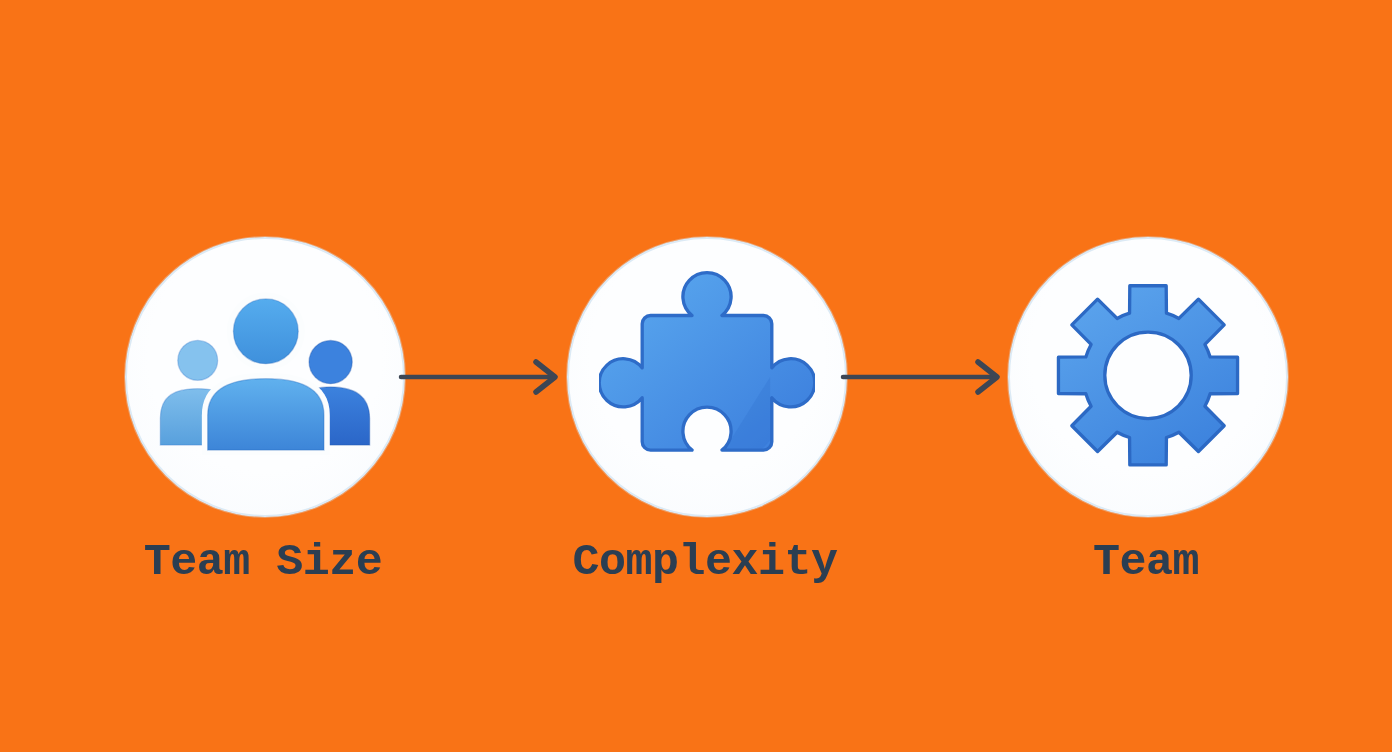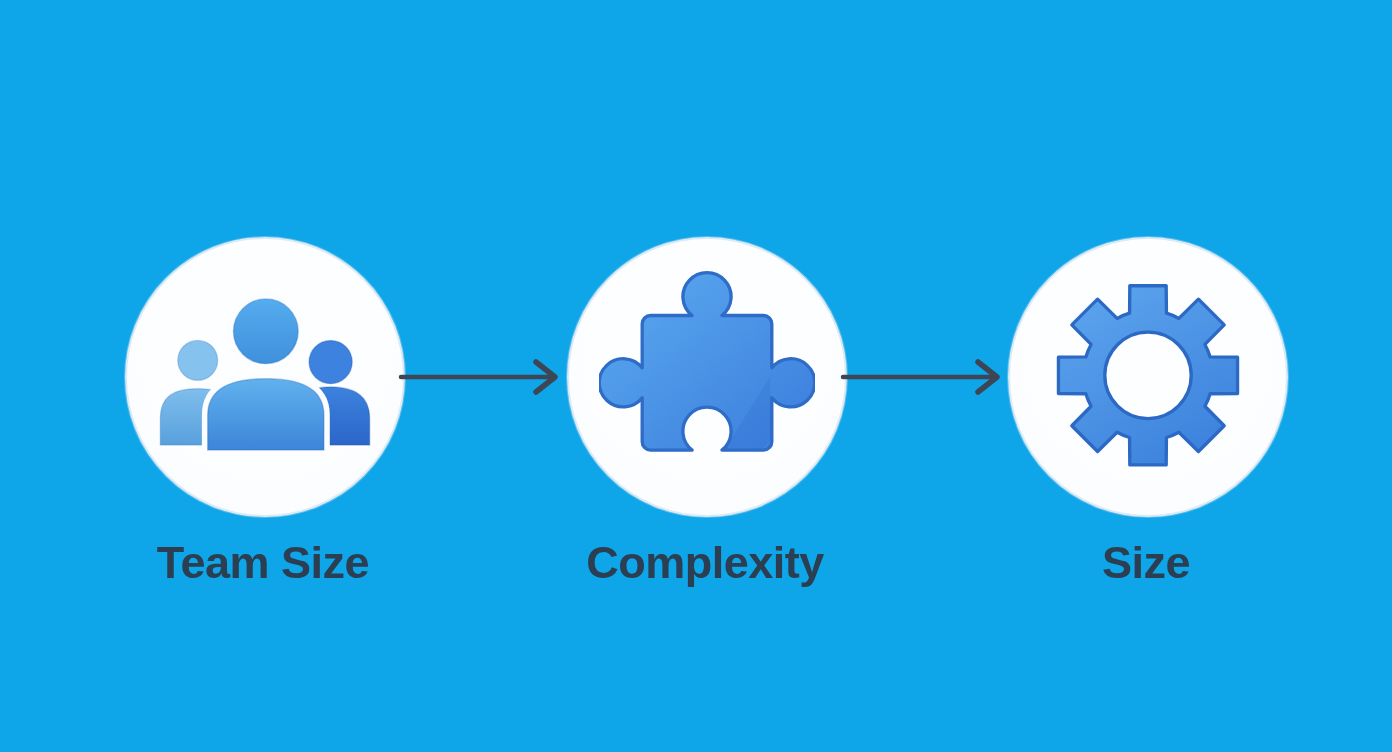--- a/index.html
+++ b/index.html
@@ -1,18 +1,18 @@
 <!DOCTYPE html>
 <html><head>
 <meta charset="utf-8">
 <style>
   html,body{margin:0;padding:0;background:#ffffff;}
   #canvas{
-    position:relative;width:1392px;height:752px;background:#0ea5e9;overflow:hidden;
-    font-family:Liberation Sans, sans-serif;
+    position:relative;width:1392px;height:752px;background:#f97316;overflow:hidden;
+    font-family:Liberation Mono, monospace;
   }
   .node{position:absolute;width:300px;text-align:center;}
   .node-circle{
     position:absolute;width:276px;height:276px;border-radius:50%;
     border:2px solid #dceaf5;
     background:radial-gradient(circle at 50% 42%, #fdfeff 55%, #f7fafd 100%);
     box-shadow:0 0 0 1px rgba(220,234,245,.35);
     display:flex;align-items:center;justify-content:center;
   }
   .node-label{
@@ -104,16 +104,16 @@
       <svg viewBox="0 0 260 260" width="216" height="216">
         <defs>
           <linearGradient id="gGear" x1="0" y1="0" x2="0.6" y2="1">
             <stop offset="0" stop-color="#5ea7ee"></stop>
               <stop offset="1" stop-color="#3e84de"></stop>
           </linearGradient>
         </defs>
         <path class="gear-body" fill="url(#gGear)" fill-rule="evenodd" stroke="#2c69c4" stroke-width="4" stroke-linejoin="round" d="M107.8,53.2 L108.1,20.2 L151.9,20.2 L152.2,53.2 A78 78 0 0 1 167.2,59.5 L167.2,59.5 L190.7,36.3 L221.7,67.3 L198.5,90.8 A78 78 0 0 1 204.8,105.8 L204.8,105.8 L237.8,106.1 L237.8,149.9 L204.8,150.2 A78 78 0 0 1 198.5,165.2 L198.5,165.2 L221.7,188.7 L190.7,219.7 L167.2,196.5 A78 78 0 0 1 152.2,202.8 L152.2,202.8 L151.9,235.8 L108.1,235.8 L107.8,202.8 A78 78 0 0 1 92.8,196.5 L92.8,196.5 L69.3,219.7 L38.3,188.7 L61.5,165.2 A78 78 0 0 1 55.2,150.2 L55.2,150.2 L22.2,149.9 L22.2,106.1 L55.2,105.8 A78 78 0 0 1 61.5,90.8 L61.5,90.8 L38.3,67.3 L69.3,36.3 L92.8,59.5 A78 78 0 0 1 107.8,53.2 Z M 182,128 A 52 52 0 1 0 78,128 A 52 52 0 1 0 182,128 Z"></path>
       </svg>
     </div>
-    <div class="node-label">Size</div>
+    <div class="node-label">Team</div>
   </div>
 
 </div>
 
 </body></html>

